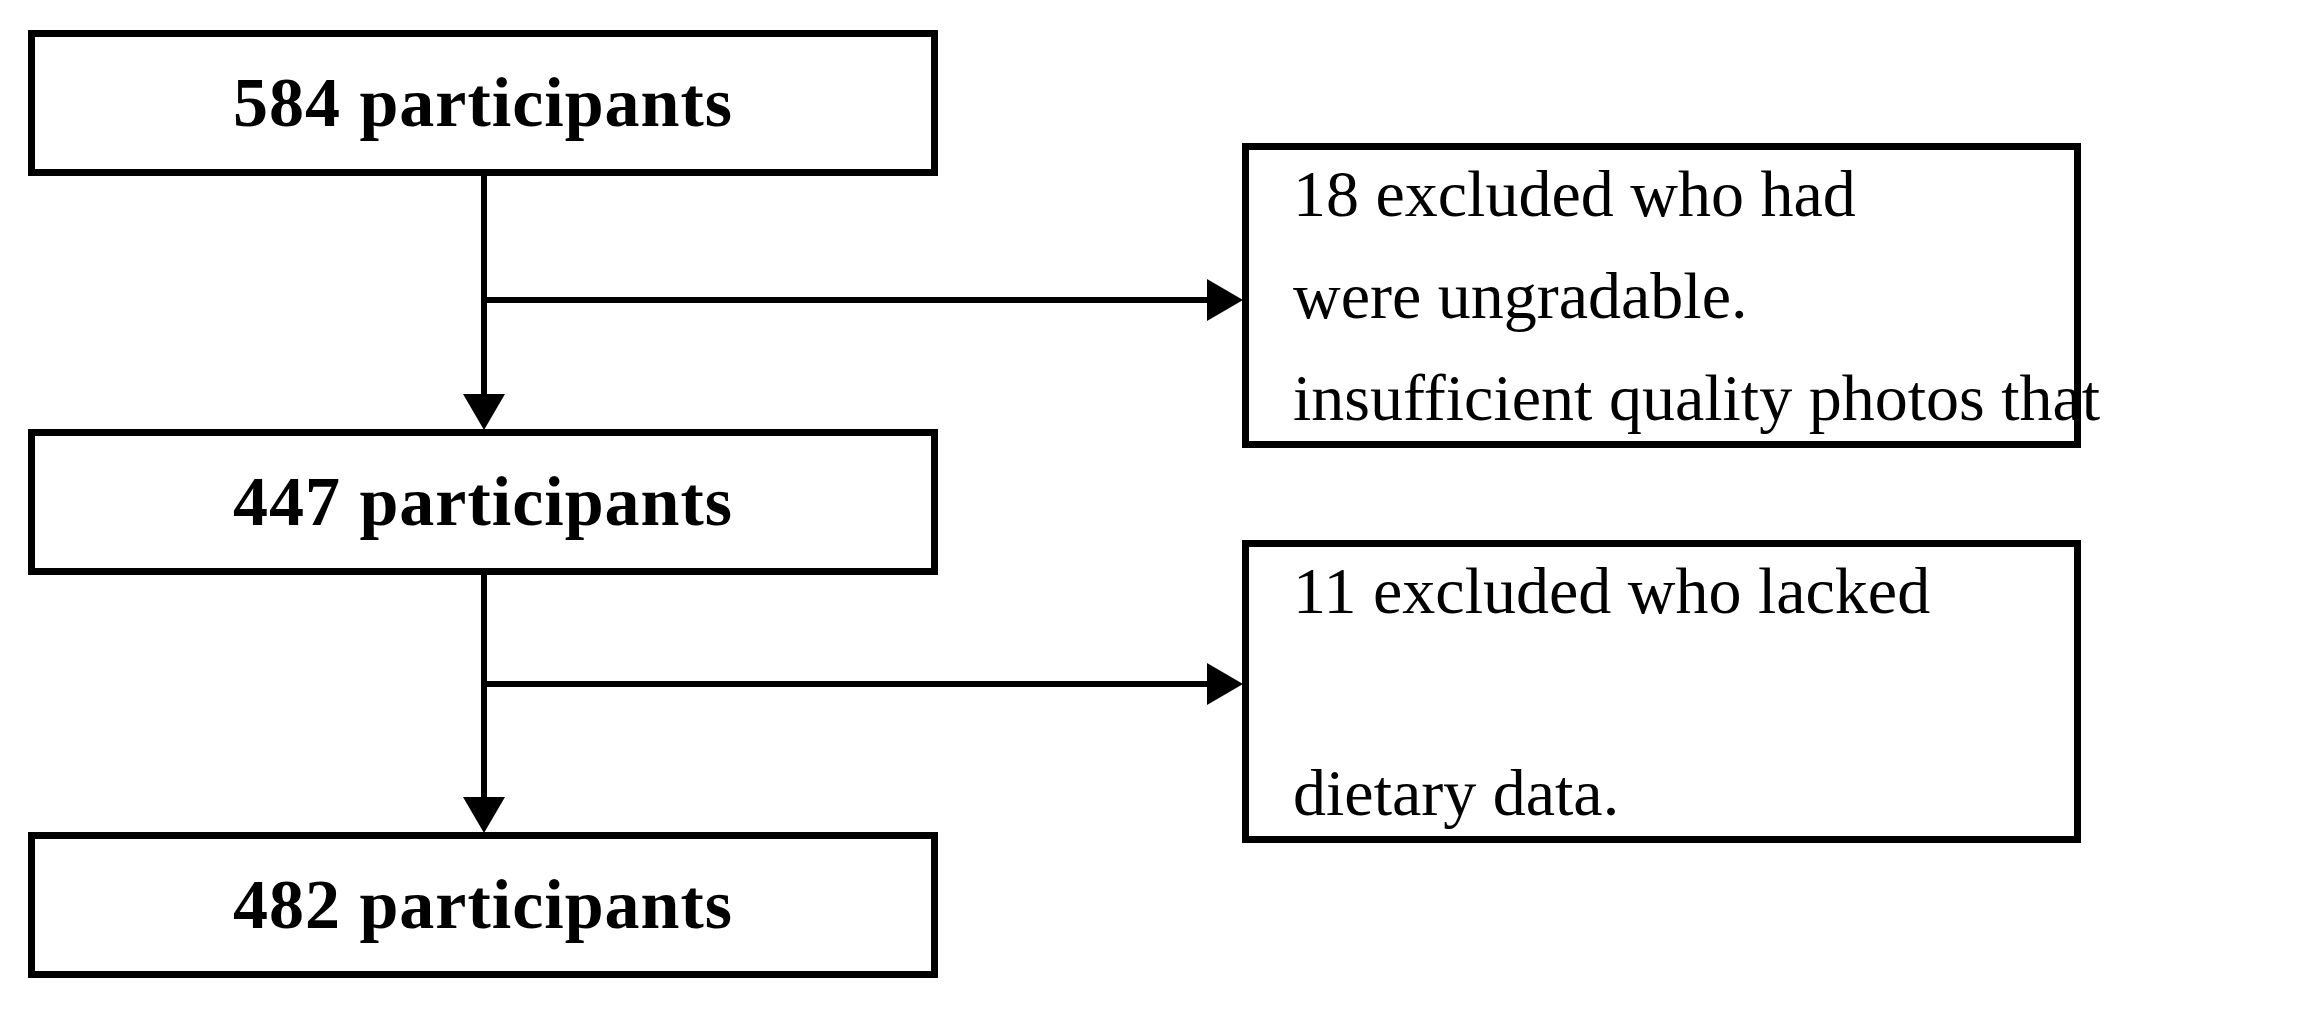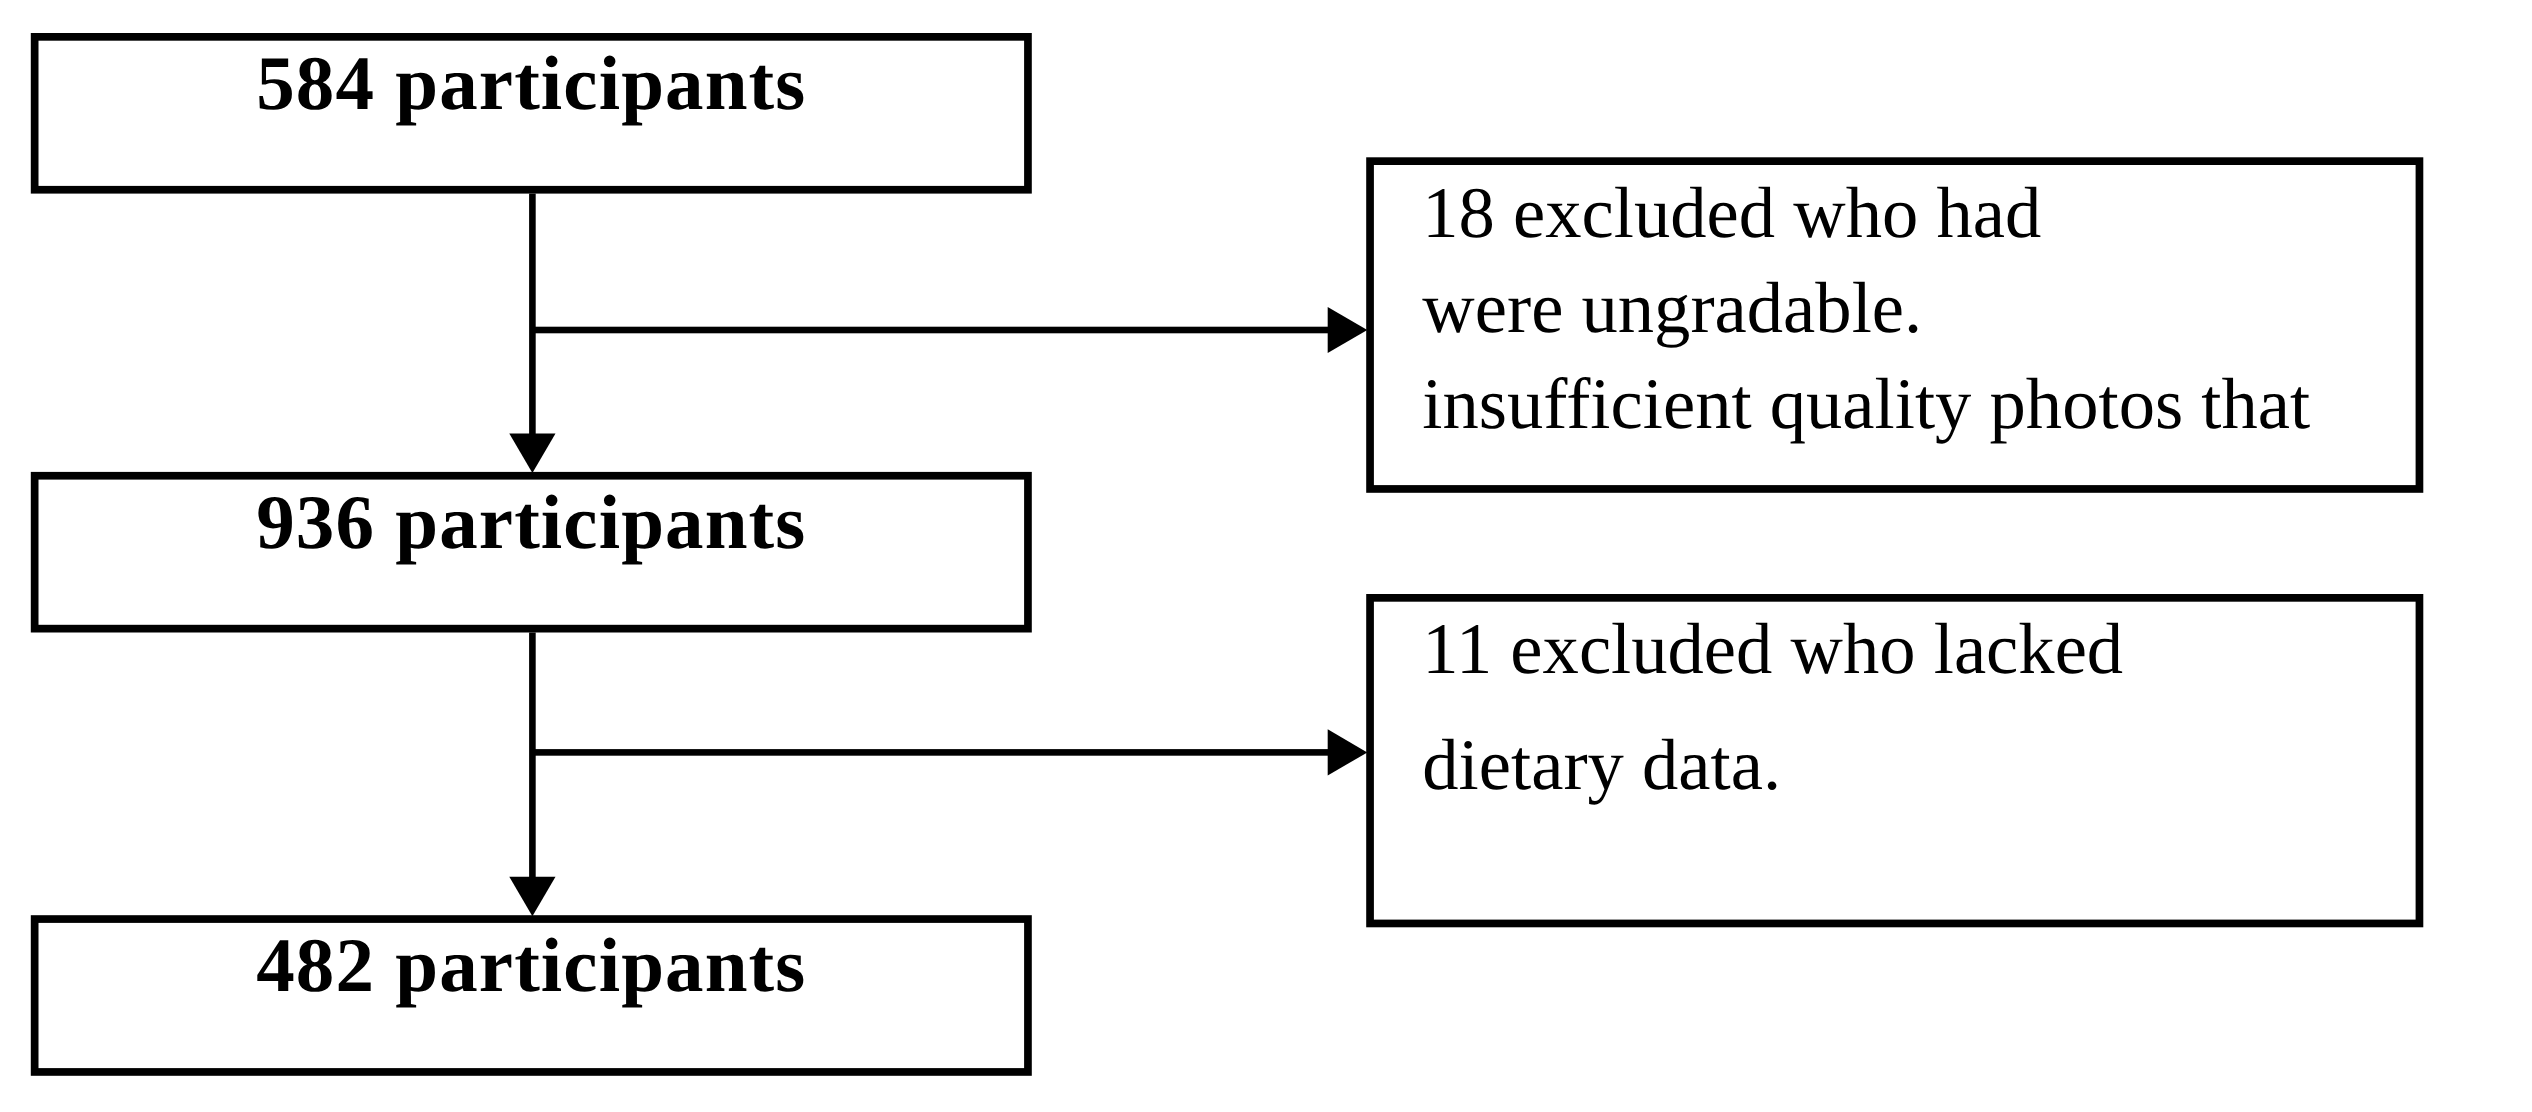--- a/index.html
+++ b/index.html
@@ -19,40 +19,41 @@
   
   .pbox {
     position: absolute;
     left: 28px;
     width: 910px;
     height: 146px;
     border: 7px solid #000000;
     background: #ffffff;
     box-sizing: border-box;
     display: flex;
+    align-items: center;
     justify-content: center;
     font-weight: bold;
     font-size: 70px;
     letter-spacing: 1px;
   }
   .pbox-a { top: 30px; }
   .pbox-b { top: 429px; }
   .pbox-c { top: 832px; }
 
   
   .ebox {
     position: absolute;
     left: 1242px;
-    width: 961px;
+    width: 839px;
     border: 7px solid #000000;
     background: #ffffff;
     box-sizing: border-box;
     display: flex;
     flex-direction: column;
-    justify-content: flex-start;
+    justify-content: space-between;
     padding-left: 44px;
     padding-right: 20px;
     font-size: 66px;
     line-height: 87px;
   }
   .ebox-1 { top: 143px; height: 305px; }
   .ebox-2 { top: 540px; height: 303px; gap: 18px; }
   .eline { white-space: nowrap; }
 
   
@@ -94,21 +95,21 @@
 </head>
 <body>
 
 <div class="canvas">
 
   <div class="pbox pbox-a">
     <span>584 participants</span>
   </div>
 
   <div class="pbox pbox-b">
-    <span>936 participants</span>
+    <span>447 participants</span>
   </div>
 
   <div class="pbox pbox-c">
     <span>482 participants</span>
   </div>
 
   <div class="ebox ebox-1">
     <div class="eline">18 excluded who had</div>
     <div class="eline">were ungradable.</div>
     <div class="eline">insufficient quality photos that</div>

